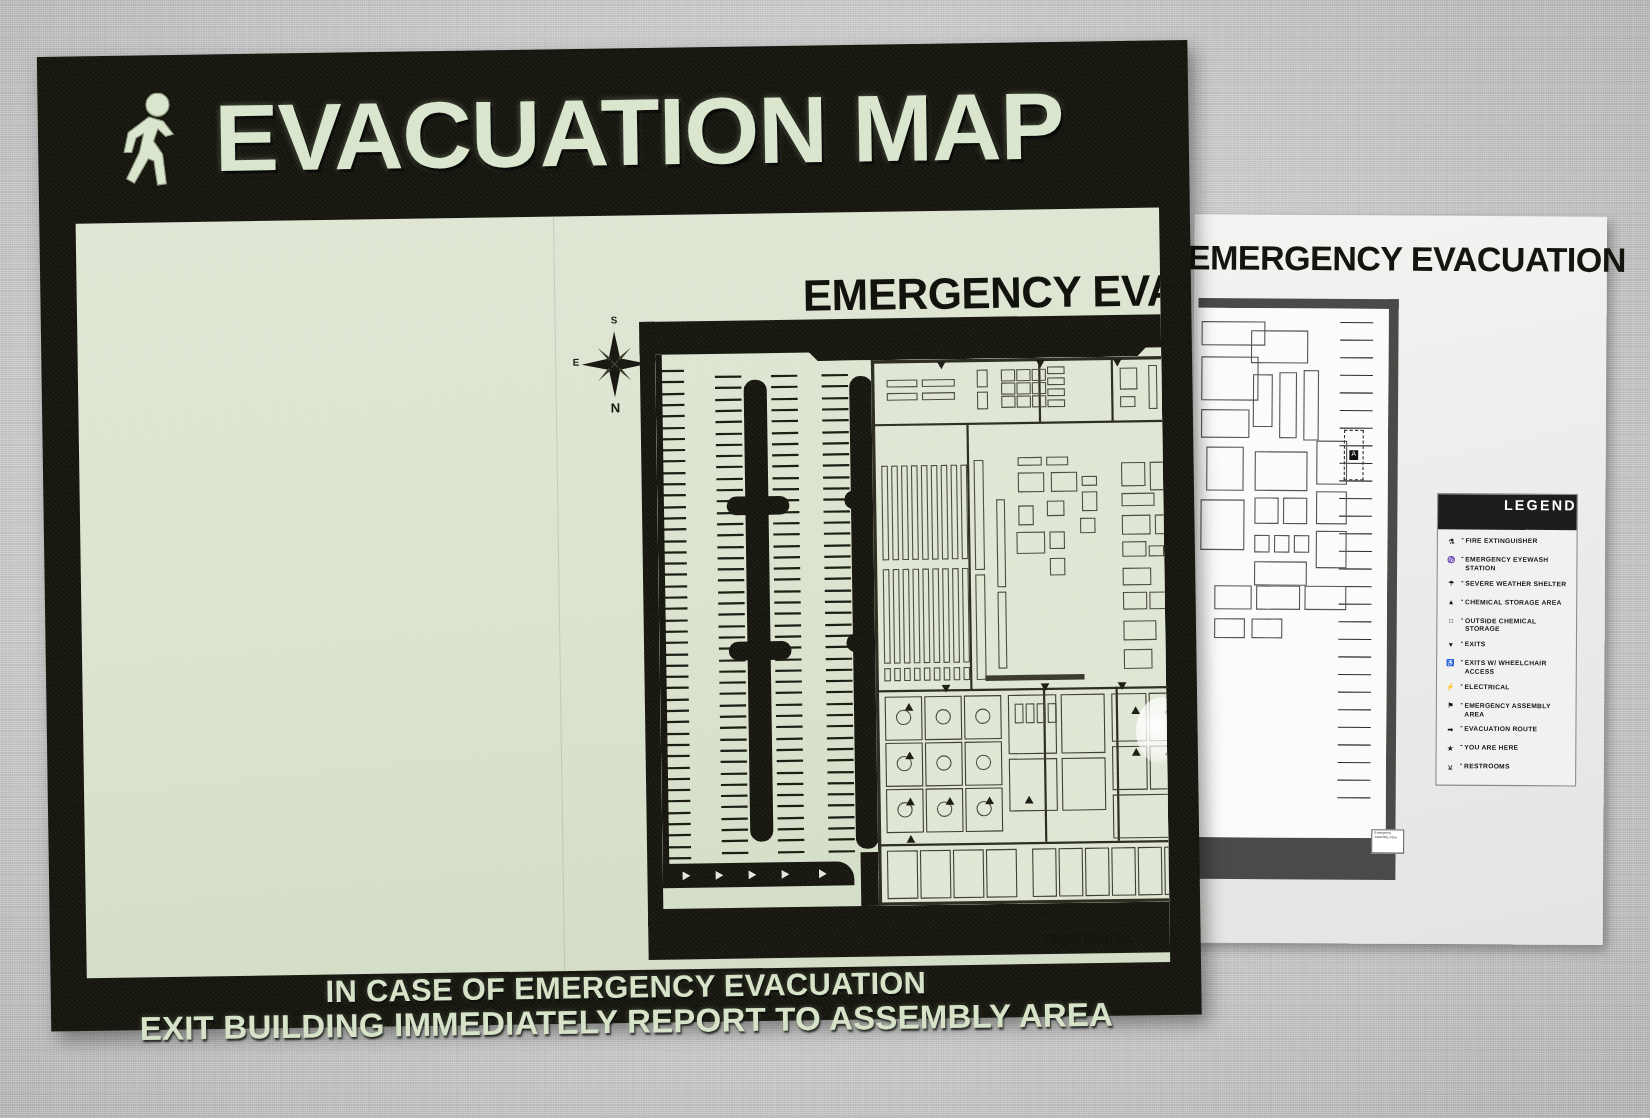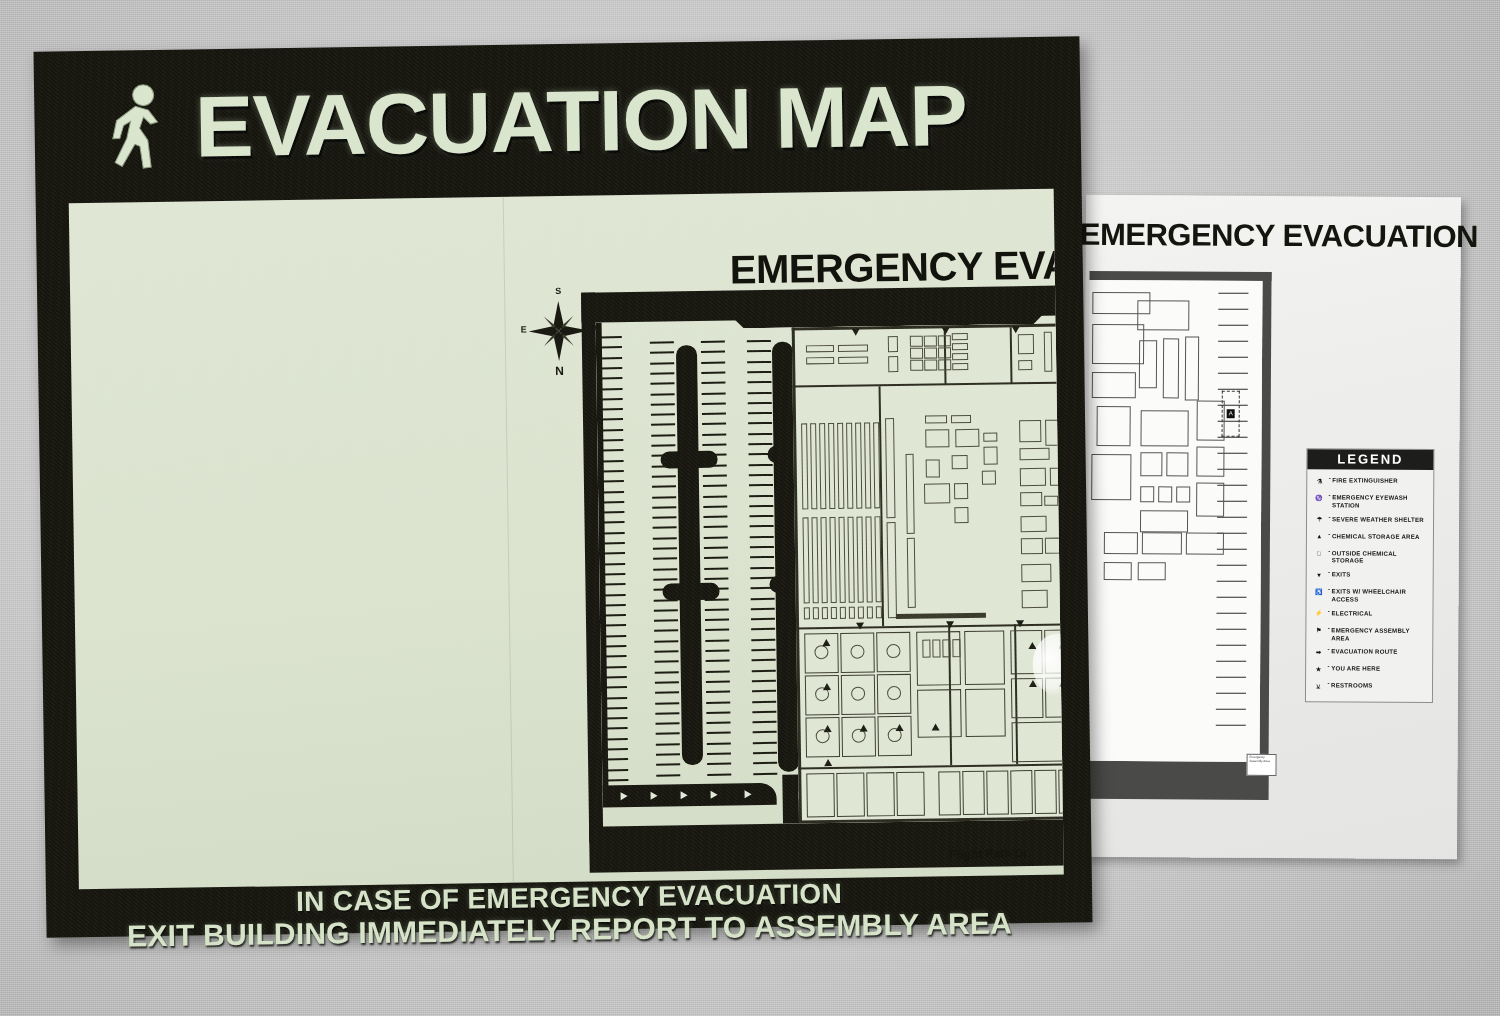--- a/index.html
+++ b/index.html
@@ -100,25 +100,25 @@
     left: 222px;
     top: 252px;
     width: 128px;
     background: #f1f1ef;
     border: 1px solid #8c8c8c;
     padding: 0 0 5px 0;
   }
   #legend .legend-header {
     background: #1d1d1b;
     color: #ffffff;
-    text-align: center;
+    text-align: right;
     font-size: 13px;
     font-weight: bold;
     letter-spacing: 2px;
-    padding: 2px 0 3px;
+    padding: 2px 0 15px;
   }
   #legend ul { list-style: none; padding: 5px 4px 0 5px; }
   #legend li {
     display: flex;
     align-items: flex-start;
     margin-bottom: 4px;
     font-size: 6.1px;
     font-weight: bold;
     letter-spacing: .25px;
     color: #151515;

